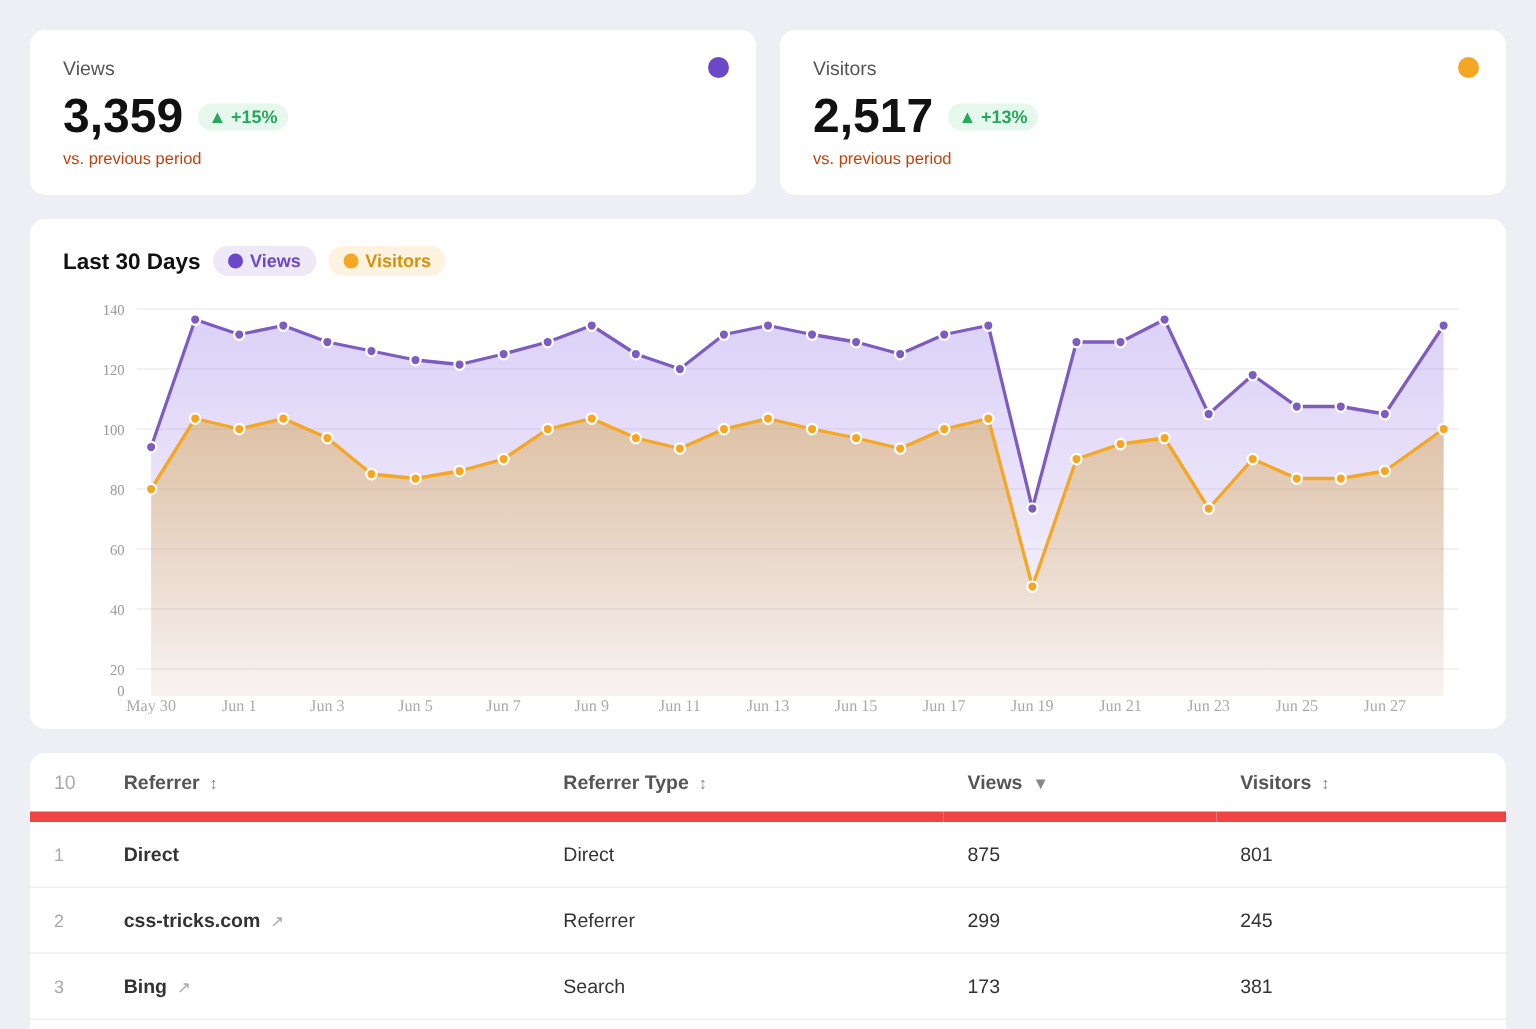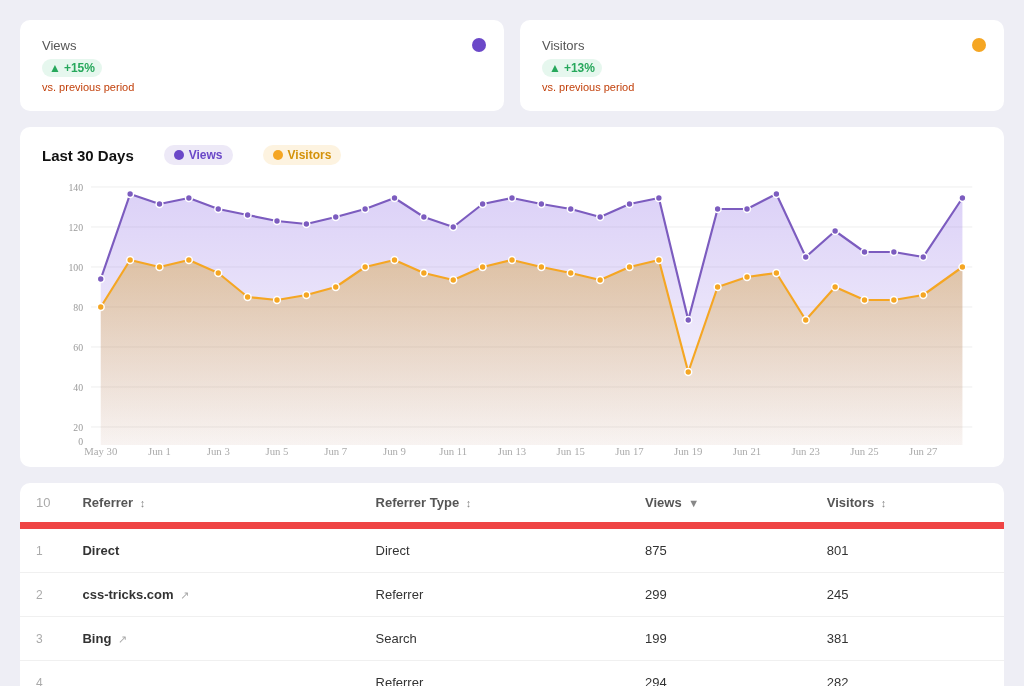--- a/index.html
+++ b/index.html
@@ -63,21 +63,21 @@
     }
     .chart-card {
       background: #fff;
       border-radius: 10px;
       padding: 18px 22px 10px;
       margin-bottom: 16px;
     }
     .chart-header {
       display: flex;
       align-items: center;
-      gap: 30px;
+      gap: 8px;
       margin-bottom: 12px;
     }
     .chart-title {
       font-size: 15px;
       font-weight: 700;
       color: #111;
     }
     .legend-item {
       display: flex;
       align-items: center;
@@ -161,31 +161,33 @@
     }
   </style>
 </head>
 <body>
 
 <div class="top-cards">
   <div class="card">
     <div class="card-title">Views</div>
     <div class="card-dot" style="background:#6b48c8;"></div>
     <div class="card-value">
+      <span>3,359</span>
       <span class="badge green">
         <span>▲</span>
         <span>+15%</span>
       </span>
     </div>
     <div class="card-sub">vs. previous period</div>
   </div>
   <div class="card">
     <div class="card-title">Visitors</div>
     <div class="card-dot" style="background:#f5a623;"></div>
     <div class="card-value">
+      <span>2,517</span>
       <span class="badge green">
         <span>▲</span>
         <span>+13%</span>
       </span>
     </div>
     <div class="card-sub">vs. previous period</div>
   </div>
 </div>
 
 <div class="chart-card">
@@ -349,21 +351,21 @@
       <td>Referrer</td>
       <td>299</td>
       <td>245</td>
     </tr>
         <tr>
       <td>3</td>
       <td>
         <strong>Bing</strong> <span class="ext-link">↗</span>
       </td>
       <td>Search</td>
-      <td>199</td>
+      <td>173</td>
       <td>381</td>
     </tr>
         <tr>
       <td>4</td>
       <td>
          
       </td>
       <td>Referrer</td>
       <td>294</td>
       <td>282</td>

